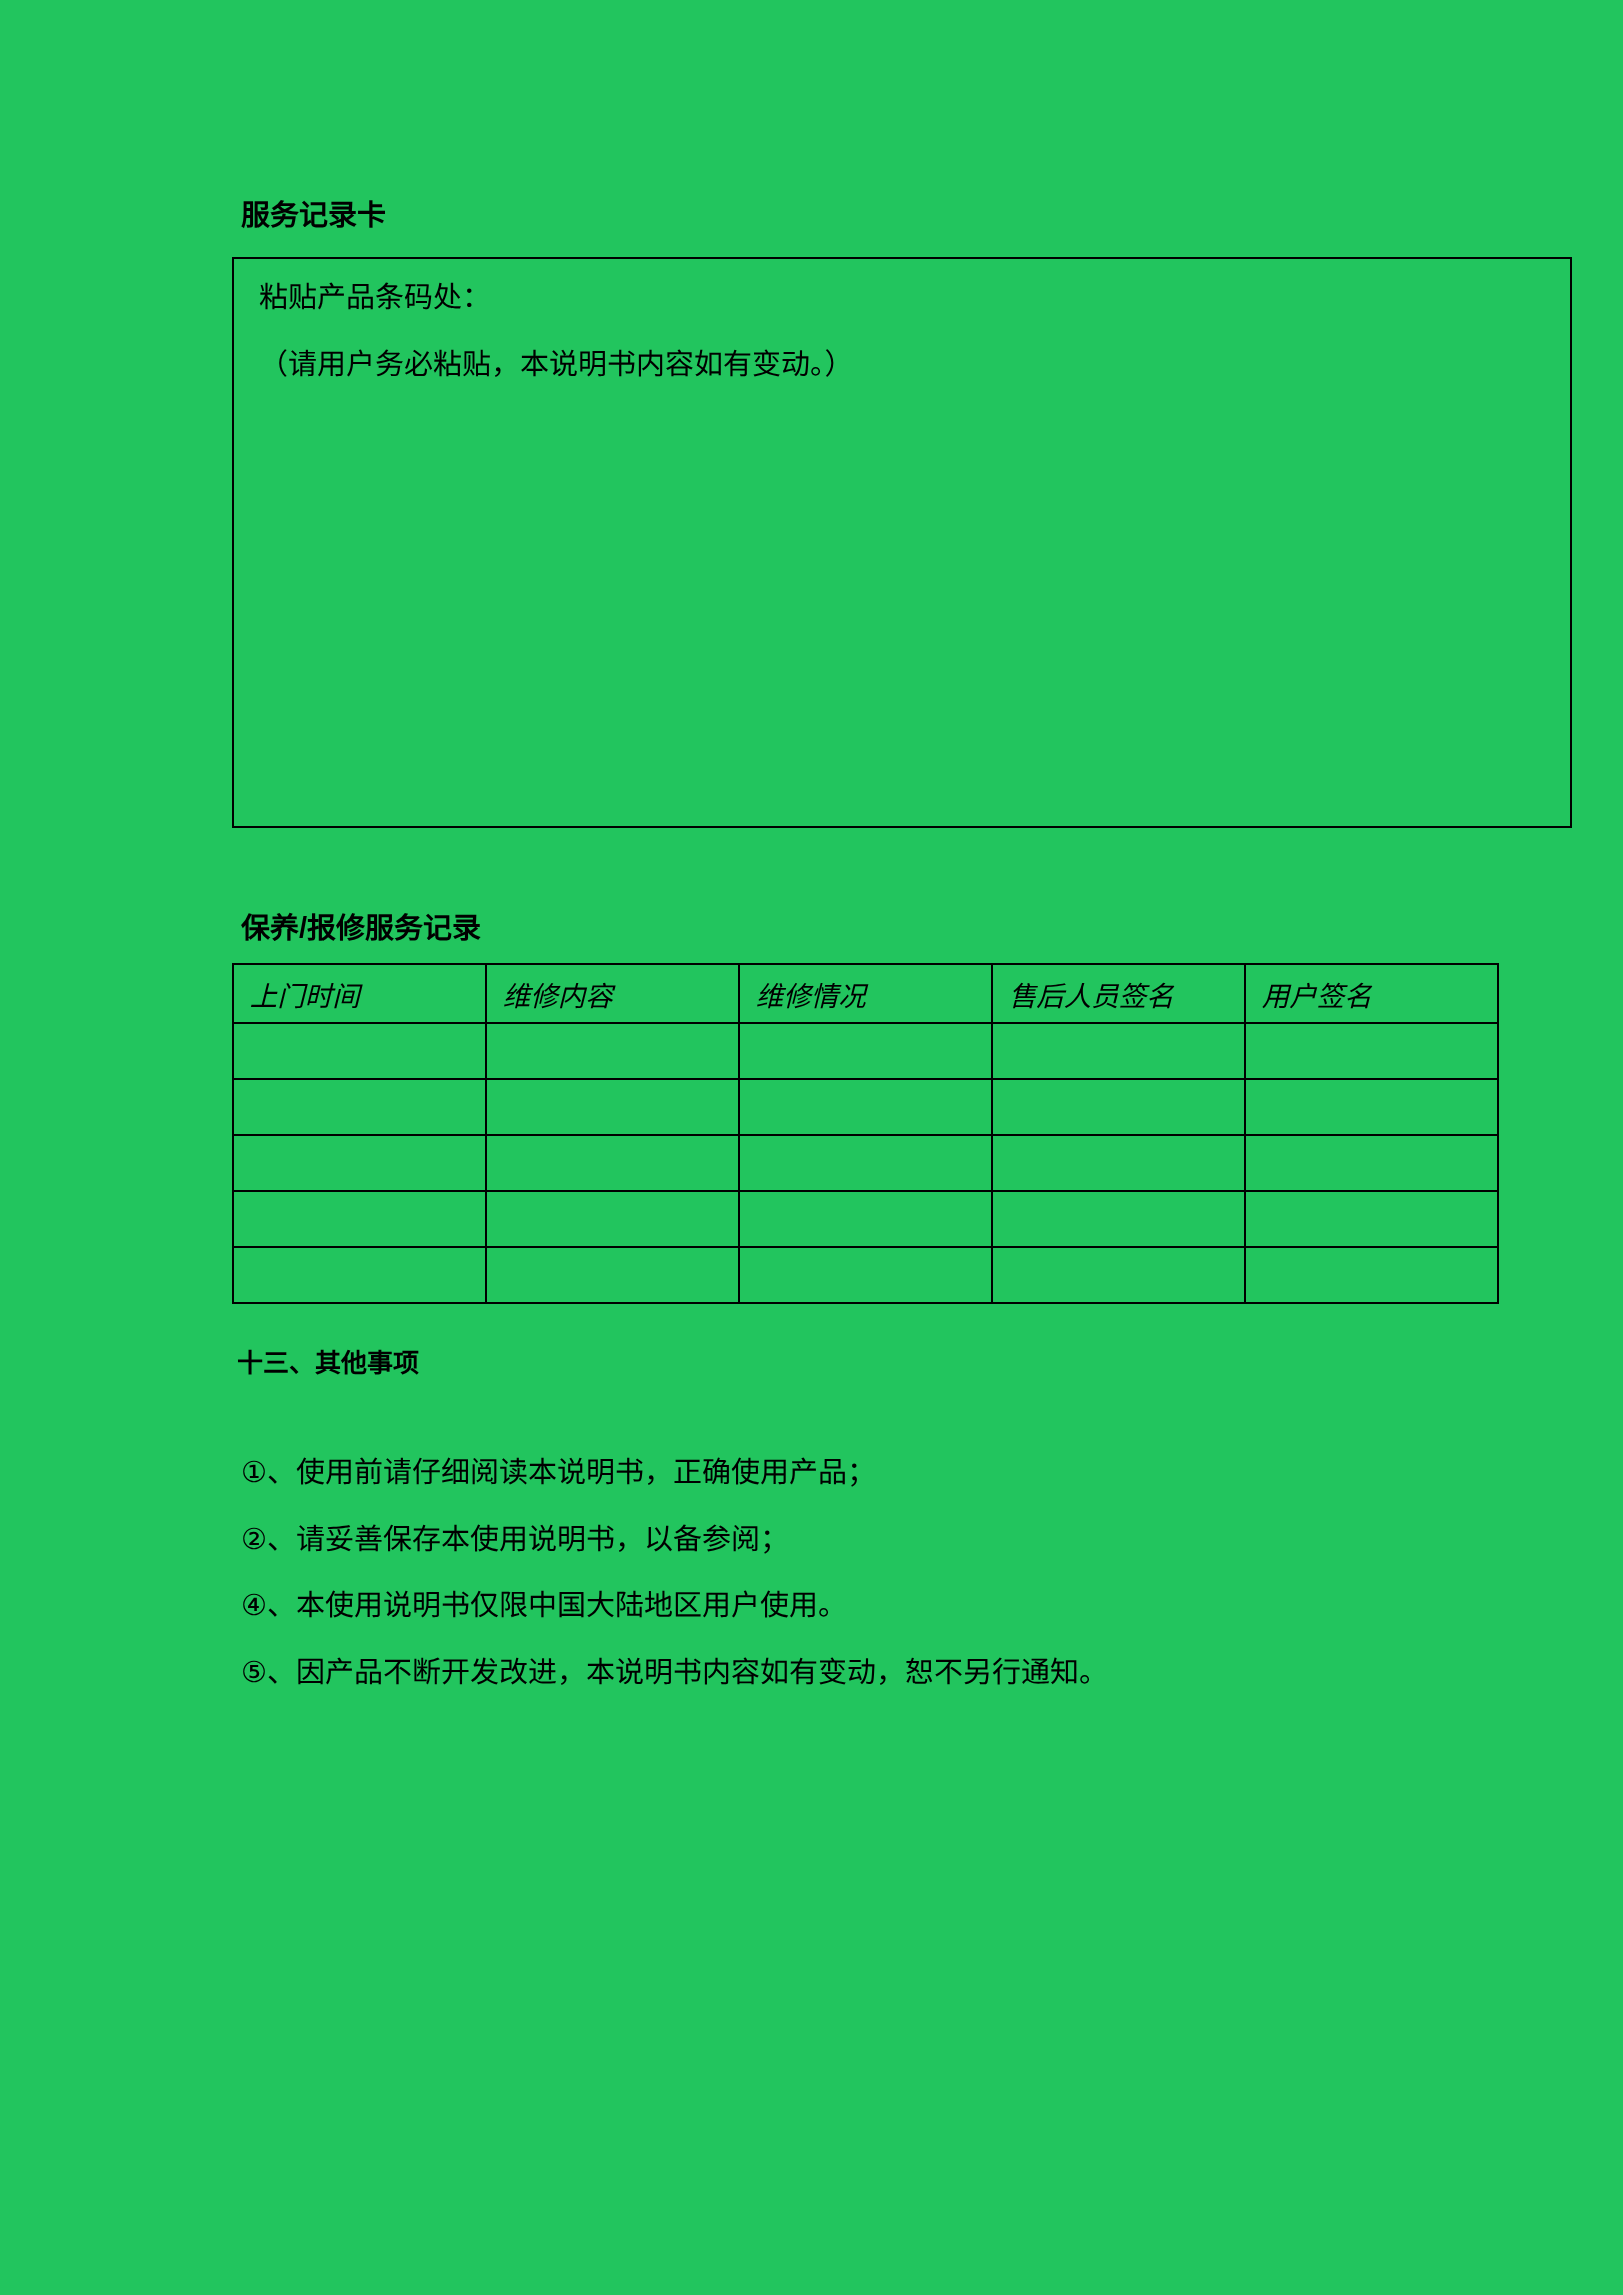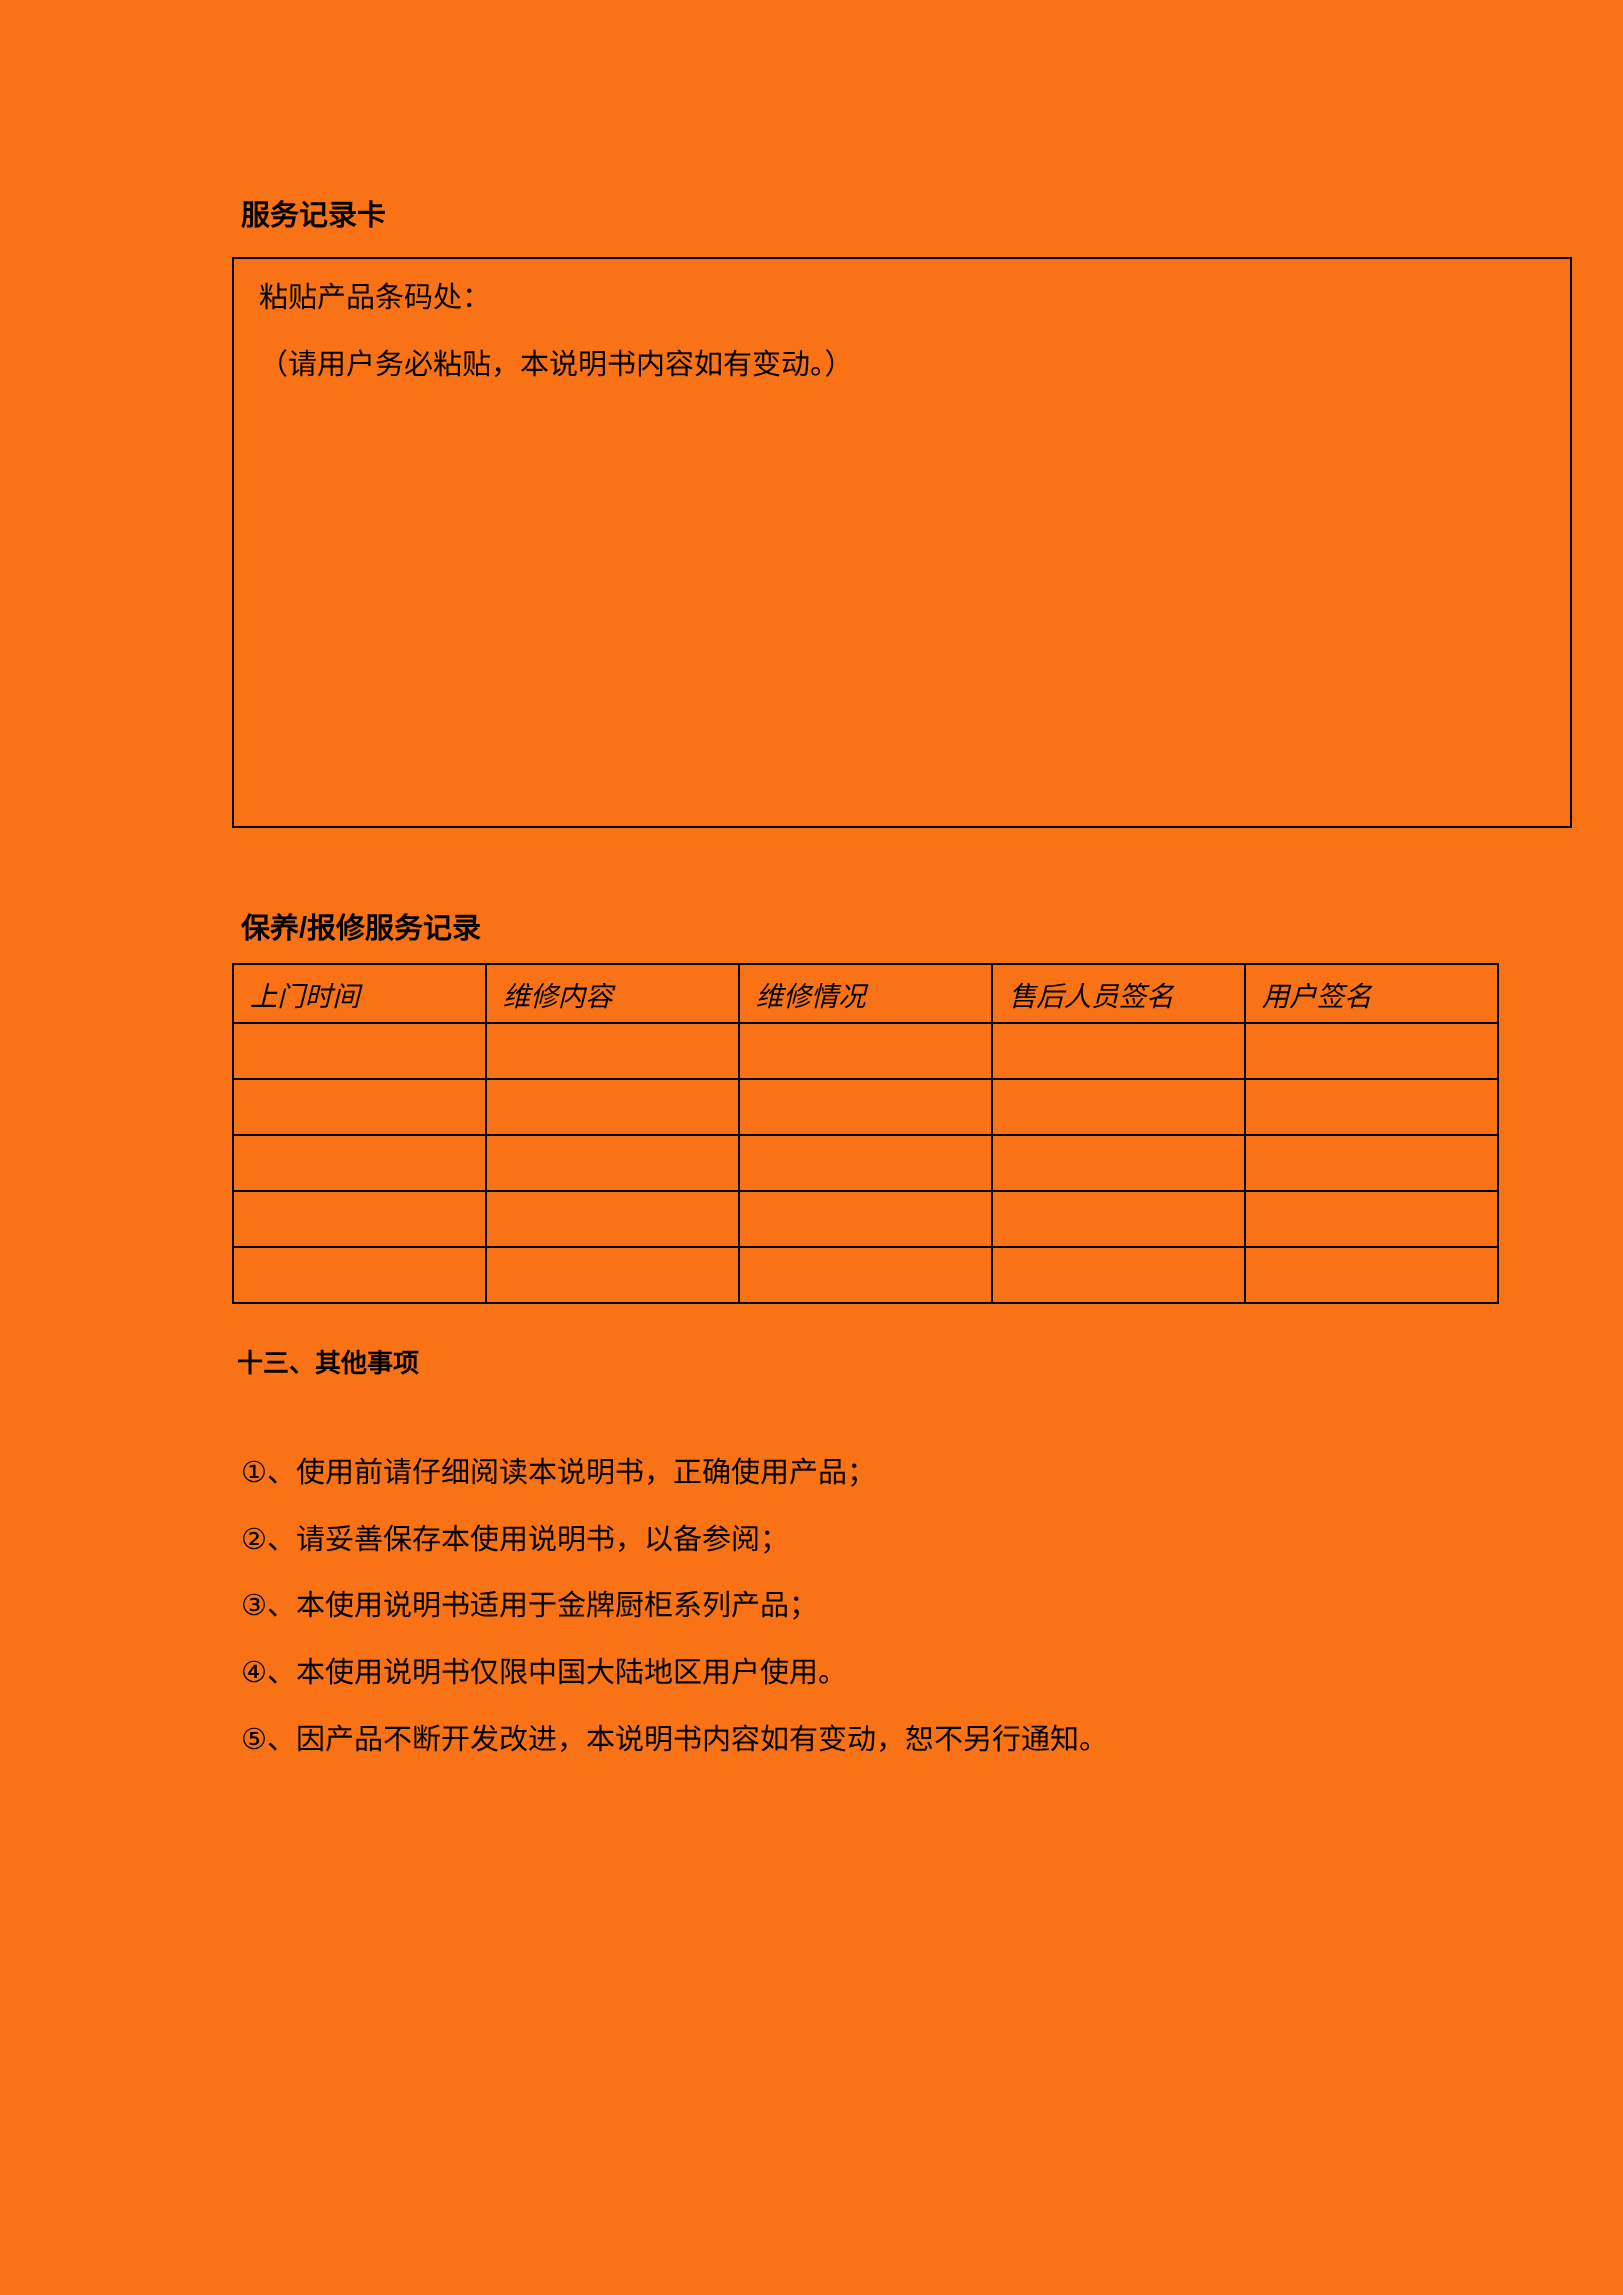--- a/index.html
+++ b/index.html
@@ -4,21 +4,21 @@
 <style>
   html, body {
     margin: 0;
     padding: 0;
     background: #ffffff;
   }
   .page {
     position: relative;
     width: 1623px;
     height: 2295px;
-    background: #f97316;
+    background: #22c55e;
     color: #000000;
     font-family: "Liberation Sans", "DejaVu Sans", sans-serif;
     overflow: hidden;
   }
   .heading-sm {
     position: absolute;
     left: 241px;
     font-size: 29px;
     font-weight: bold;
     line-height: 1.2;
@@ -156,19 +156,18 @@
         <td></td>
       </tr>
     </tbody>
   </table>
 
   <div class="section-heading">十三、其他事项</div>
 
   <div class="notes-list">
     <p class="note-item">①、使用前请仔细阅读本说明书，正确使用产品；</p>
     <p class="note-item">②、请妥善保存本使用说明书，以备参阅；</p>
-    <p class="note-item">③、本使用说明书适用于金牌厨柜系列产品；</p>
     <p class="note-item">④、本使用说明书仅限中国大陆地区用户使用。</p>
     <p class="note-item">⑤、因产品不断开发改进，本说明书内容如有变动，恕不另行通知。</p>
   </div>
 
 </div>
 
 
 </body></html>

